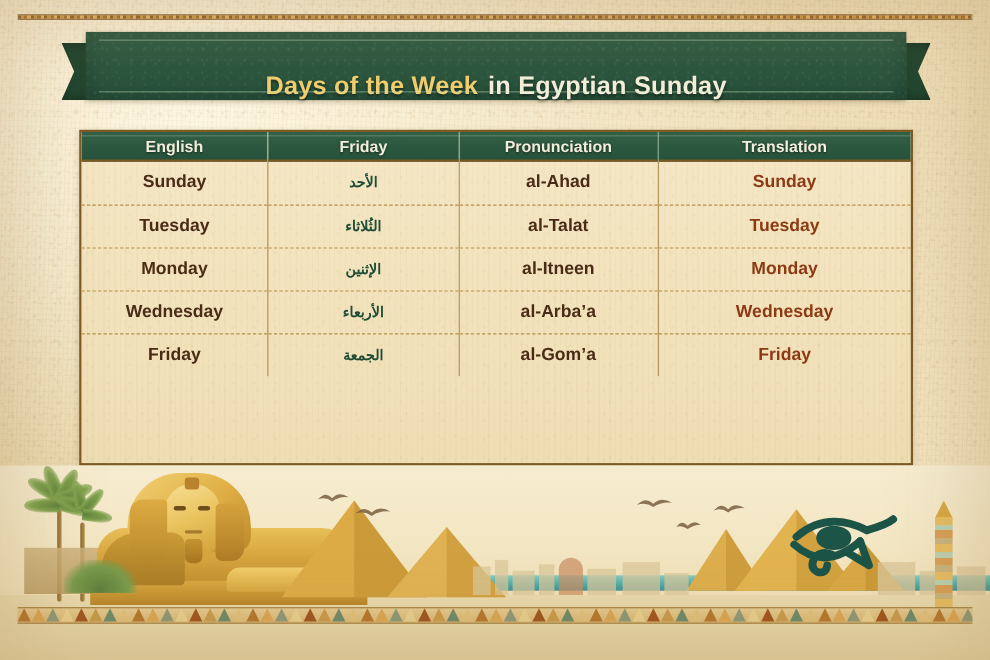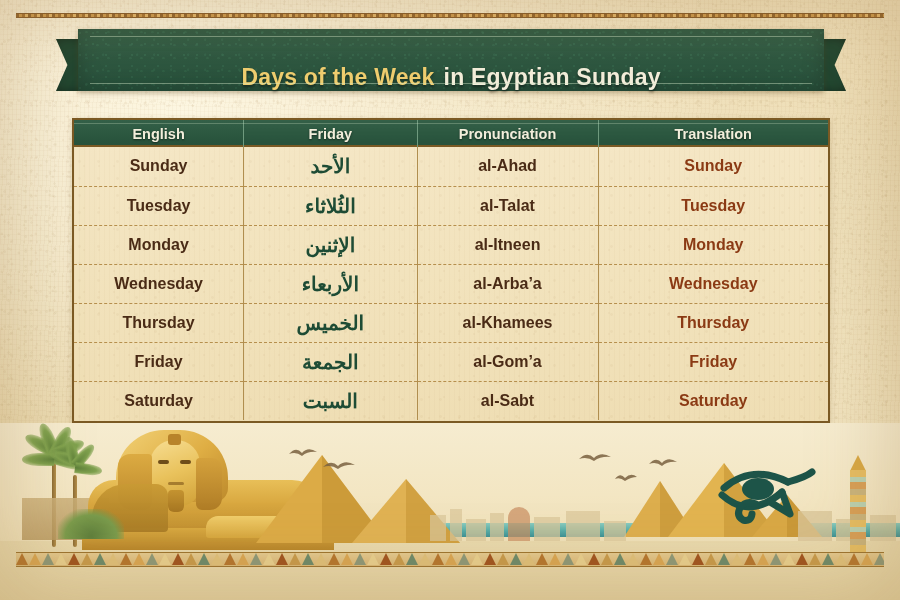--- a/index.html
+++ b/index.html
@@ -148,22 +148,22 @@
     height:39px; text-align:center; vertical-align:middle;
     font-size:16px; font-weight:bold;
     border-right:1px solid #b08e4f;
   }
   tbody td:last-child{ border-right:none; }
   tbody tr:not(:last-child) td{
     border-bottom:1px dashed #b68f4d;
   }
   .cell-en{ color:#4a2b16; }
   .cell-ar{
-    color:#1e4c35; font-size:20px;
-    font-family:Liberation Sans, sans-serif;
+    color:#1e4c35; font-size:13px;
+    font-family:Liberation Serif, serif;
     direction:rtl;
   }
   .cell-pr{ color:#4a2b16; }
   .cell-tr{ color:#8b3a14; }
 
   
   #illustration{
     position:absolute; left:0; top:423px; width:900px; height:177px;
     overflow:hidden;
   }
@@ -304,36 +304,24 @@
             <td class="cell-pr">al-Itneen</td>
             <td class="cell-tr">Monday</td>
           </tr>
           <tr>
             <td class="cell-en">Wednesday</td>
             <td class="cell-ar">الأربعاء</td>
             <td class="cell-pr">al-Arba’a</td>
             <td class="cell-tr">Wednesday</td>
           </tr>
           <tr>
-            <td class="cell-en">Thursday</td>
-            <td class="cell-ar">الخميس</td>
-            <td class="cell-pr">al-Khamees</td>
-            <td class="cell-tr">Thursday</td>
-          </tr>
-          <tr>
             <td class="cell-en">Friday</td>
             <td class="cell-ar">الجمعة</td>
             <td class="cell-pr">al-Gom’a</td>
             <td class="cell-tr">Friday</td>
-          </tr>
-          <tr>
-            <td class="cell-en">Saturday</td>
-            <td class="cell-ar">السبت</td>
-            <td class="cell-pr">al-Sabt</td>
-            <td class="cell-tr">Saturday</td>
           </tr>
         </tbody>
     </table>
   </div>
 
   <div id="illustration">
     <div id="sky"></div>
     <div id="nile-left"></div>
     <div id="nile"></div>
     <div id="ground"></div>

